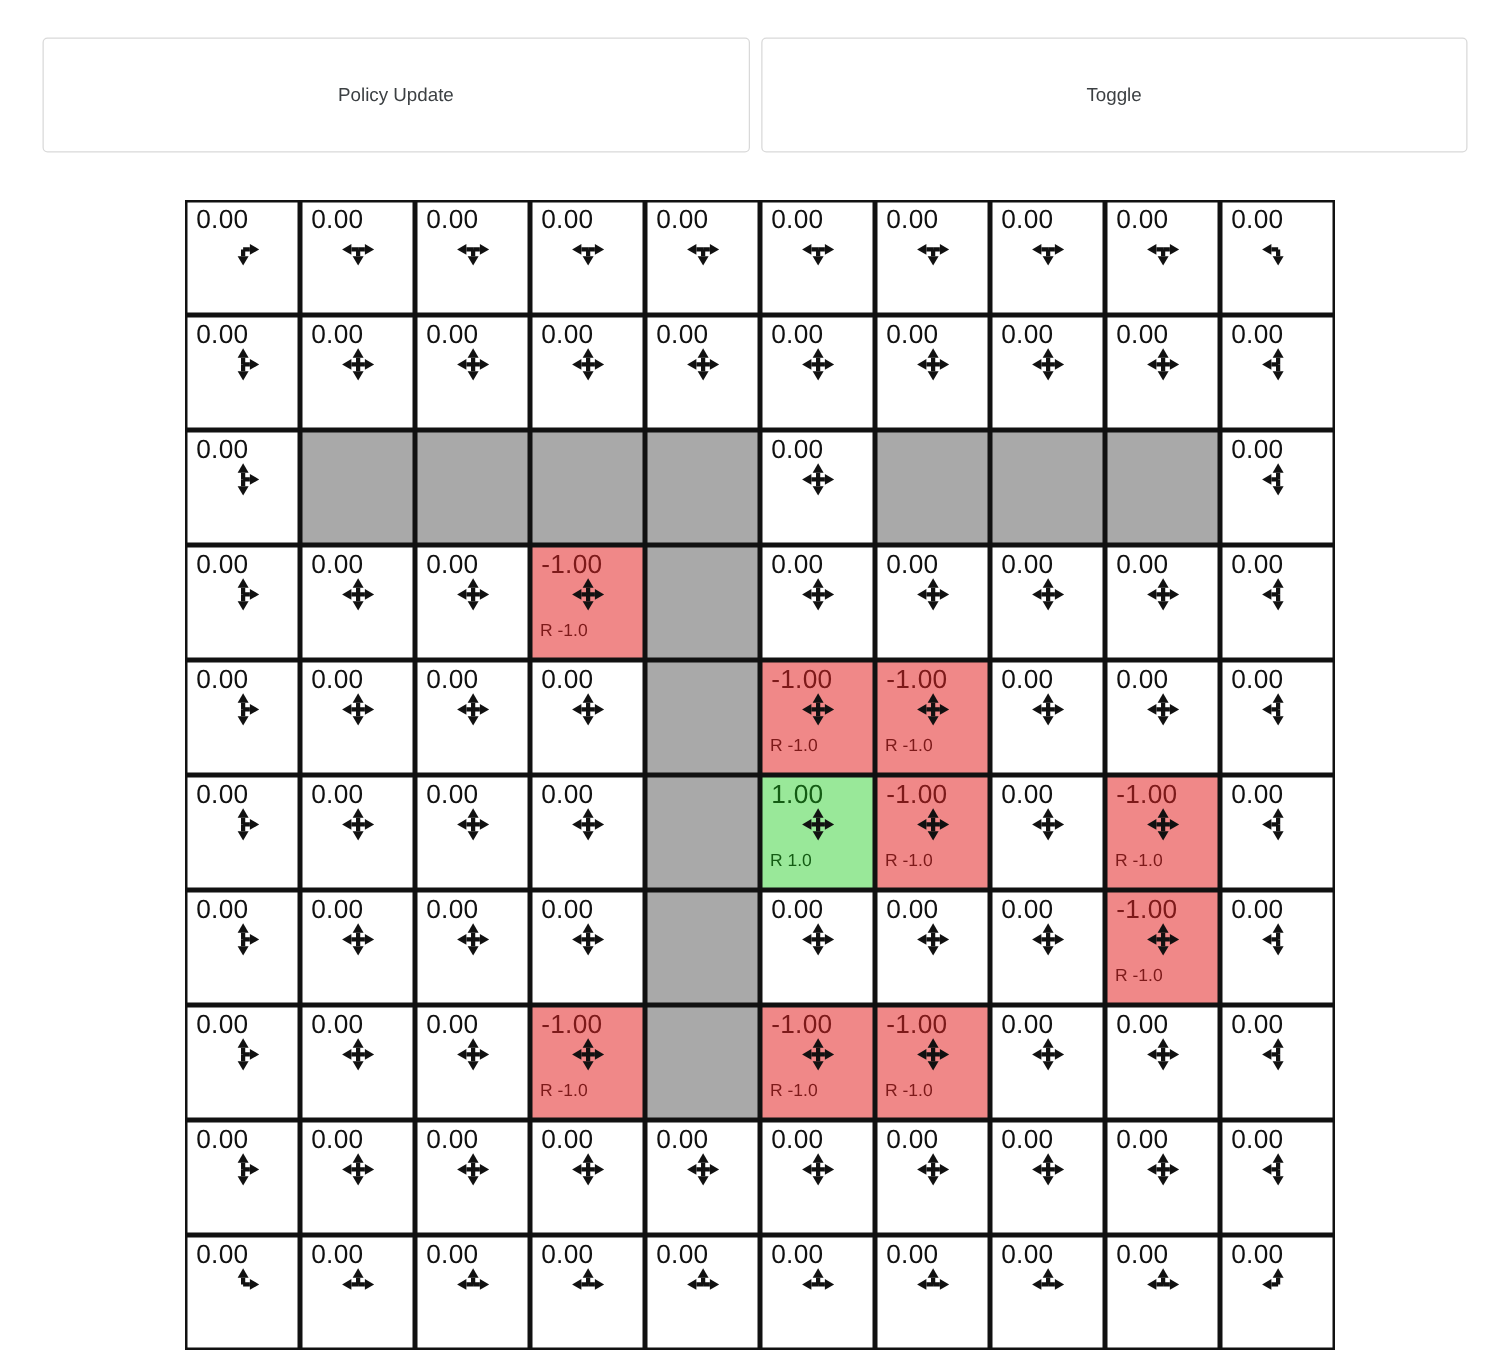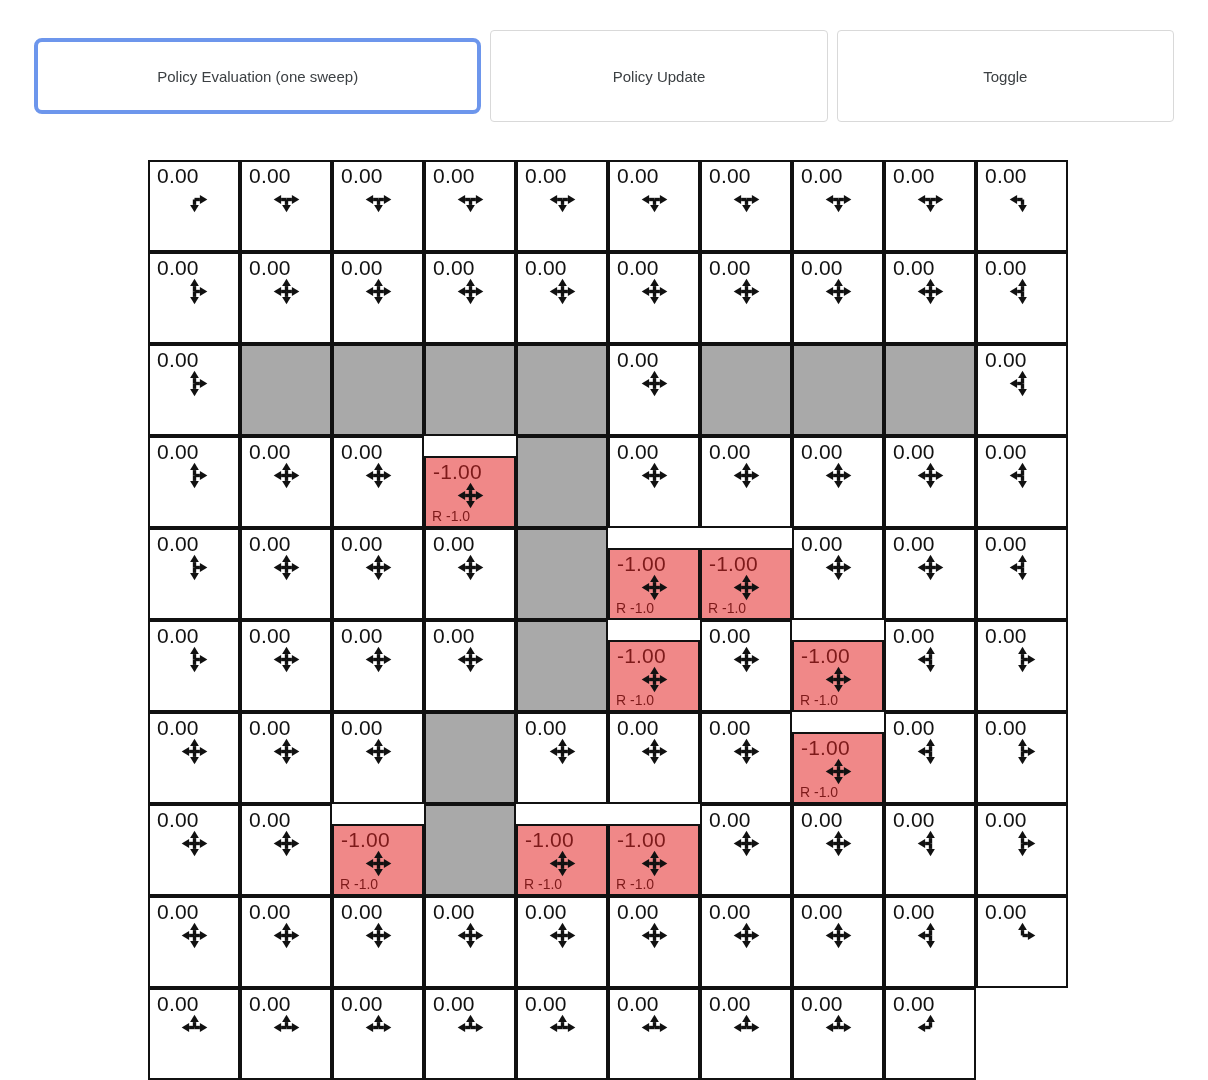--- a/index.html
+++ b/index.html
@@ -44,54 +44,53 @@
     grid-template-columns: repeat(10, 92px);
     grid-auto-rows: 92px;
     width: max-content;
   }
   .cell {
     position: relative;
     border: 2px solid var(--cell-border);
     background: #ffffff;
   }
   .cell.wall { background: var(--wall-bg); }
-  .cell.penalty { background: var(--penalty-bg); margin-top: 20px; }
+  .cell.penalty { background: var(--penalty-bg); }
   .cell.goal { background: var(--goal-bg); }
 
   .val {
     position: absolute;
     top: 2px; left: 7px;
     font-size: 21px;
     color: var(--value-text);
     letter-spacing: 0.2px;
   }
   .cell.penalty .val { color: var(--penalty-text); }
   .cell.goal .val { color: var(--goal-text); }
 
   .arrow {
     position: absolute;
     top: 24px; left: 0; right: 0;
     text-align: center;
     line-height: 0;
   }
   .reward {
     position: absolute;
-    bottom: 2px; left: 6px;
+    bottom: 14px; left: 6px;
     font-size: 14px;
   }
   .cell.penalty .reward { color: var(--penalty-text); }
   .cell.goal .reward { color: var(--goal-text); }
 </style>
 </head>
 <body>
 
 <div class="app">
 
   <div class="toolbar">
-    <button class="btn wide focused" type="button">Policy Evaluation (one sweep)</button>
     <button class="btn" type="button">Policy Update</button>
     <button class="btn" type="button">Toggle</button>
   </div>
 
   <div class="grid-wrap">
     <div class="grid">
         <div class="cell empty">
           <span class="val">0.00</span>
           <span class="arrow"><svg viewBox="0 0 40 40" width="27" height="27">
               <line x1="20" y1="20" x2="20" y2="28" stroke="#111111" stroke-width="5"></line>
@@ -640,20 +639,34 @@
               <polygon points="20,1 13.5,12 26.5,12" fill="#111111"></polygon>
               <line x1="20" y1="20" x2="20" y2="28" stroke="#111111" stroke-width="5"></line>
               <polygon points="20,39 13.5,28 26.5,28" fill="#111111"></polygon>
               <line x1="20" y1="20" x2="12" y2="20" stroke="#111111" stroke-width="5"></line>
               <polygon points="1,20 12,13.5 12,26.5" fill="#111111"></polygon>
               <line x1="20" y1="20" x2="28" y2="20" stroke="#111111" stroke-width="5"></line>
               <polygon points="39,20 28,13.5 28,26.5" fill="#111111"></polygon>
             </svg></span>
         </div>
         <div class="cell wall"></div>
+        <div class="cell goal">
+          <span class="val">1.00</span>
+          <span class="arrow"><svg viewBox="0 0 40 40" width="27" height="27">
+              <line x1="20" y1="20" x2="20" y2="12" stroke="#111111" stroke-width="5"></line>
+              <polygon points="20,1 13.5,12 26.5,12" fill="#111111"></polygon>
+              <line x1="20" y1="20" x2="20" y2="28" stroke="#111111" stroke-width="5"></line>
+              <polygon points="20,39 13.5,28 26.5,28" fill="#111111"></polygon>
+              <line x1="20" y1="20" x2="12" y2="20" stroke="#111111" stroke-width="5"></line>
+              <polygon points="1,20 12,13.5 12,26.5" fill="#111111"></polygon>
+              <line x1="20" y1="20" x2="28" y2="20" stroke="#111111" stroke-width="5"></line>
+              <polygon points="39,20 28,13.5 28,26.5" fill="#111111"></polygon>
+            </svg></span>
+          <span class="reward">R 1.0</span>
+        </div>
         <div class="cell penalty">
           <span class="val">-1.00</span>
           <span class="arrow"><svg viewBox="0 0 40 40" width="27" height="27">
               <line x1="20" y1="20" x2="20" y2="12" stroke="#111111" stroke-width="5"></line>
               <polygon points="20,1 13.5,12 26.5,12" fill="#111111"></polygon>
               <line x1="20" y1="20" x2="20" y2="28" stroke="#111111" stroke-width="5"></line>
               <polygon points="20,39 13.5,28 26.5,28" fill="#111111"></polygon>
               <line x1="20" y1="20" x2="12" y2="20" stroke="#111111" stroke-width="5"></line>
               <polygon points="1,20 12,13.5 12,26.5" fill="#111111"></polygon>
               <line x1="20" y1="20" x2="28" y2="20" stroke="#111111" stroke-width="5"></line>

